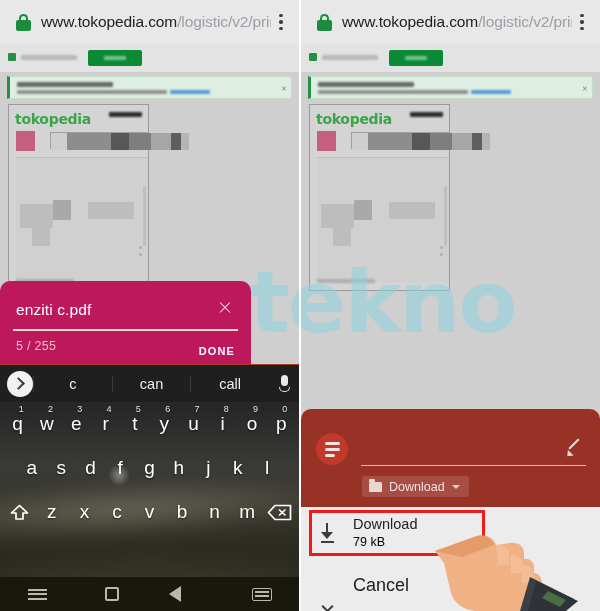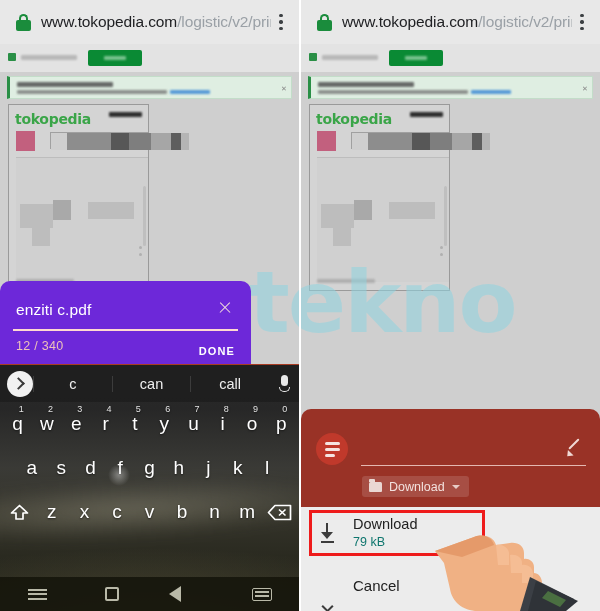--- a/index.html
+++ b/index.html
@@ -67,21 +67,21 @@
   .lc-inner { position:absolute; left:7px; top:52px; width:132px; height:125px; background:#d0d0d0; border-top:1px solid #bdbdbd; }
   .lc-blk { position:absolute; background:#bdbdbd; filter:blur(.7px); }
   .lc-foot { position:absolute; left:7px; bottom:7px; width:58px; height:4px; background:#9a9a9a; filter:blur(.9px); border-radius:1px; }
   .lc-dots { position:absolute; right:6px; bottom:22px; width:3px; }
   .lc-dots i { display:block; width:3px; height:3px; background:#b0b0b0; margin-bottom:4px; border-radius:50%; }
   .lc-scroll { position:absolute; right:2px; top:28px; width:3px; height:60px; background:#bfbfbf; border-radius:2px; }
 
   
   .rename {
     position:absolute; left:0; bottom:247px; width:251px; height:83px;
-    background:#6d28d9; border-radius:10px 10px 0 0; z-index:4;
+    background:#be185d; border-radius:10px 10px 0 0; z-index:4;
   }
   .rn-value { position:absolute; left:16px; top:20px; font-size:15.5px; color:#ffffff; letter-spacing:.1px; }
   .rn-clear { position:absolute; right:18px; top:19px; width:16px; height:16px; }
   .rn-clear:before, .rn-clear:after {
     content:""; position:absolute; left:1px; top:7px; width:14px; height:1.4px; background:#f3dedc; }
   .rn-clear:before { transform:rotate(45deg); }
   .rn-clear:after  { transform:rotate(-45deg); }
   .rn-underline { position:absolute; left:13px; right:13px; top:48px; height:1.6px; background:#ffd9d2; }
   .rn-count { position:absolute; left:16px; top:58px; font-size:12.5px; color:#edc2bb; letter-spacing:.3px; }
   .rn-done { position:absolute; right:16px; top:64px; font-size:11px; font-weight:700; color:#ffffff; letter-spacing:1.1px; }
@@ -177,26 +177,26 @@
   .sh-row { position:absolute; left:0; width:299px; height:52px; display:flex; align-items:center; }
   .sh-row.dl { top:0; }
   .sh-row.cancel { top:52px; }
   .dl-ic { width:52px; display:flex; align-items:center; justify-content:center; flex:0 0 auto; }
   .dl-arrow { width:13px; position:relative; }
   .dl-arrow .st { width:2.4px; height:10px; background:#3c3c3c; margin:0 auto; display:block; }
   .dl-arrow .hd { width:0; height:0; border-left:6px solid transparent; border-right:6px solid transparent;
                   border-top:7px solid #3c3c3c; margin:-1px auto 0; display:block; }
   .dl-arrow .ln { width:13px; height:2.2px; background:#3c3c3c; margin-top:2px; display:block; }
   .sh-txt .t { font-size:14.5px; color:#212121; line-height:17px; }
-  .sh-txt .s { font-size:12.5px; color:#0f766e; line-height:16px; margin-top:1px; }
+  .sh-txt .s { font-size:12.5px; color:#000000; line-height:16px; margin-top:1px; }
   .x-ic { width:52px; display:flex; align-items:center; justify-content:center; flex:0 0 auto; position:relative; }
   .x-ic:before, .x-ic:after { content:""; position:absolute; left:19px; top:25px; width:15px; height:1.9px; background:#3c3c3c; }
   .x-ic:before { transform:rotate(45deg); }
   .x-ic:after  { transform:rotate(-45deg); }
-  .cancel-lbl { font-size:15px; color:#212121; }
+  .cancel-lbl { font-size:18px; color:#212121; }
 
   .hl-box { position:absolute; left:8px; top:3px; width:176px; height:46px; border:3px solid #ee1b1b; z-index:7; }
 
   
   .hand { position:absolute; right:-2px; bottom:0px; width:170px; height:96px; z-index:8; }
 </style>
 </head>
 <body>
 
 <div class="stage">
@@ -257,21 +257,21 @@
           <span class="lc-scroll"></span>
         </span>
         <span class="lc-foot blurtxt"></span>
       </div>
     </div>
 
     <div class="rename">
       <span class="rn-value">enziti c.pdf</span>
       <span class="rn-clear"></span>
       <span class="rn-underline"></span>
-      <span class="rn-count">12 / 340</span>
+      <span class="rn-count">5 / 255</span>
       <span class="rn-done">DONE</span>
     </div>
 
     <div class="kb">
       <div class="kb-sugg">
         <span class="sugg-arrow"></span>
         <span class="sugg-word">c</span>
         <span class="sugg-word">can</span>
         <span class="sugg-word">call</span>
         <span class="mic">

